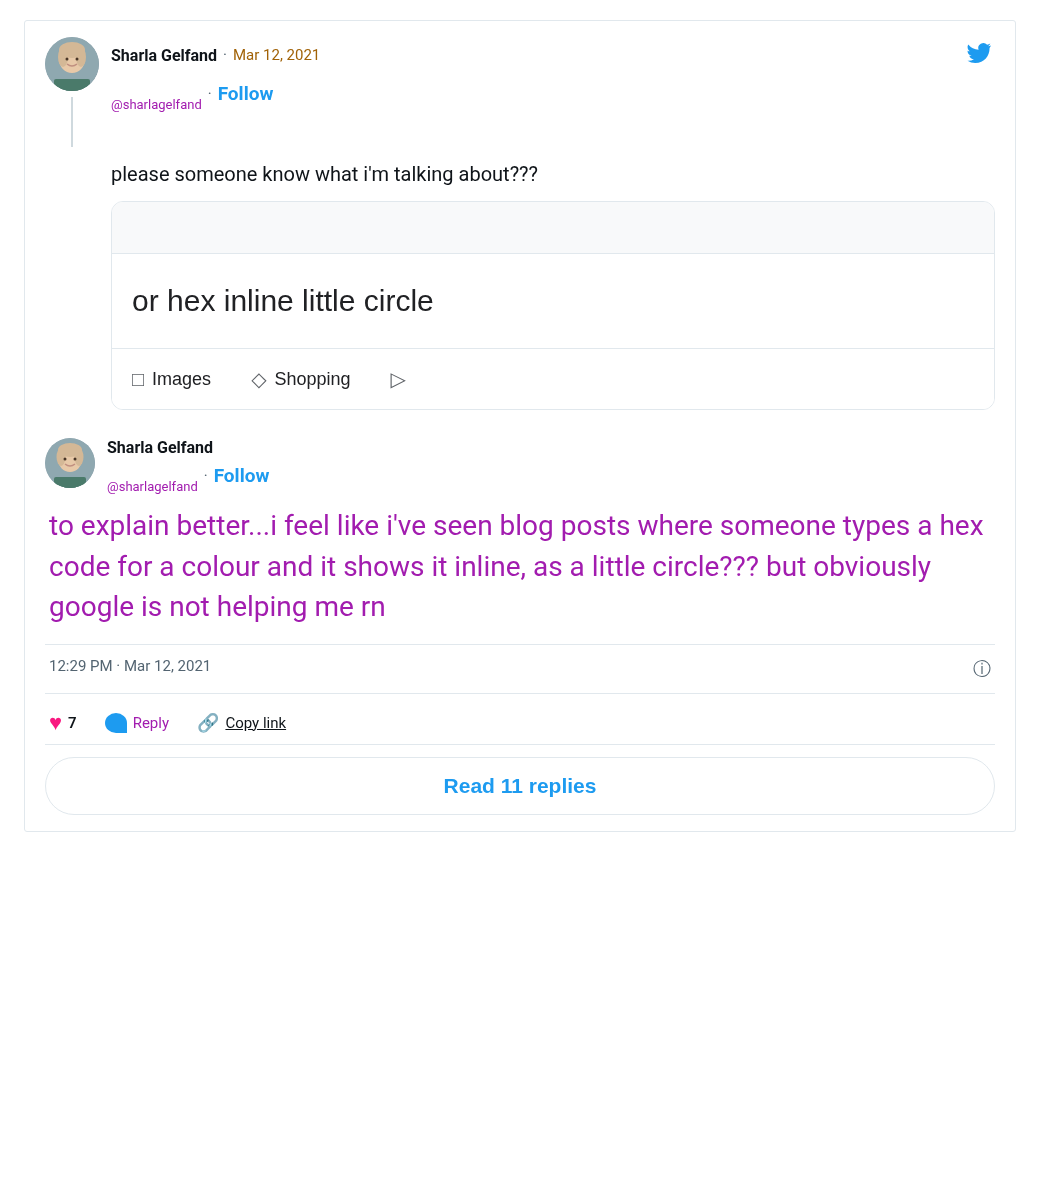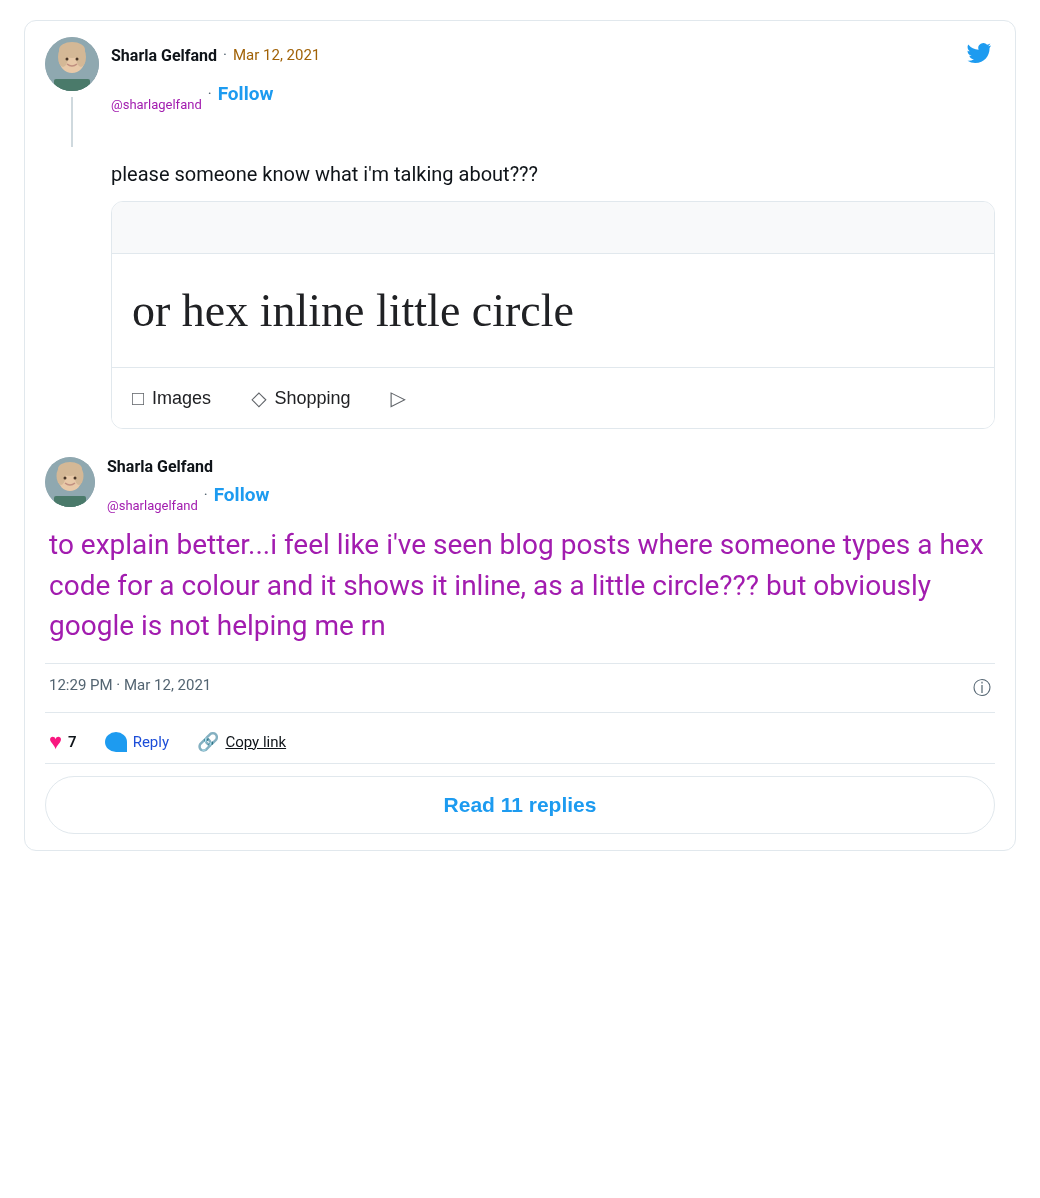--- a/index.html
+++ b/index.html
@@ -12,21 +12,21 @@
     }
     .page-container {
       width: 1040px;
       padding: 20px 24px;
       background: #fff;
     }
 
     
     .tweet-card {
       border: 1px solid #e1e8ed;
-      border-radius: 12px;
+      border-radius: 3px;
       padding: 16px 20px;
       background: #fff;
     }
 
     
     .tweet-top {
       display: flex;
       align-items: flex-start;
       gap: 12px;
       margin-bottom: 12px;
@@ -101,24 +101,24 @@
       margin-bottom: 12px;
       background: #fff;
     }
     .embed-top-bar {
       height: 52px;
       background: #f8f9fa;
       border-bottom: 1px solid #e1e8ed;
     }
     .embed-main-text {
       padding: 30px 20px;
-      font-size: 46px;
+      font-size: 30px;
       font-weight: 400;
       color: #202124;
-      font-family: Liberation Serif, serif;
+      font-family: Liberation Sans, sans-serif;
       border-bottom: 1px solid #e1e8ed;
     }
     .embed-bottom-tabs {
       display: flex;
       align-items: center;
       padding: 18px 20px;
       gap: 40px;
       background: #fff;
     }
     .embed-tab {
@@ -199,21 +199,21 @@
       display: flex;
       align-items: center;
       gap: 6px;
       cursor: pointer;
       font-size: 15px;
       color: #536471;
     }
     .heart-icon { color: #f91880; font-size: 22px; }
     .heart-count { font-weight: 600; font-size: 15px; color: #0f1419; }
     .reply-icon { color: #1d9bf0; font-size: 20px; }
-    .reply-label { color: #1d4ed8; font-weight: 400; font-size: 15px; }
+    .reply-label { color: #a21caf; font-weight: 400; font-size: 15px; }
     .link-icon { color: #536471; font-size: 18px; }
     .copy-link-label { color: #0f1419; font-size: 15px; text-decoration: underline; }
 
     
     .read-replies-btn {
       display: flex;
       align-items: center;
       justify-content: center;
       border: 1px solid #e1e8ed;
       border-radius: 9999px;

